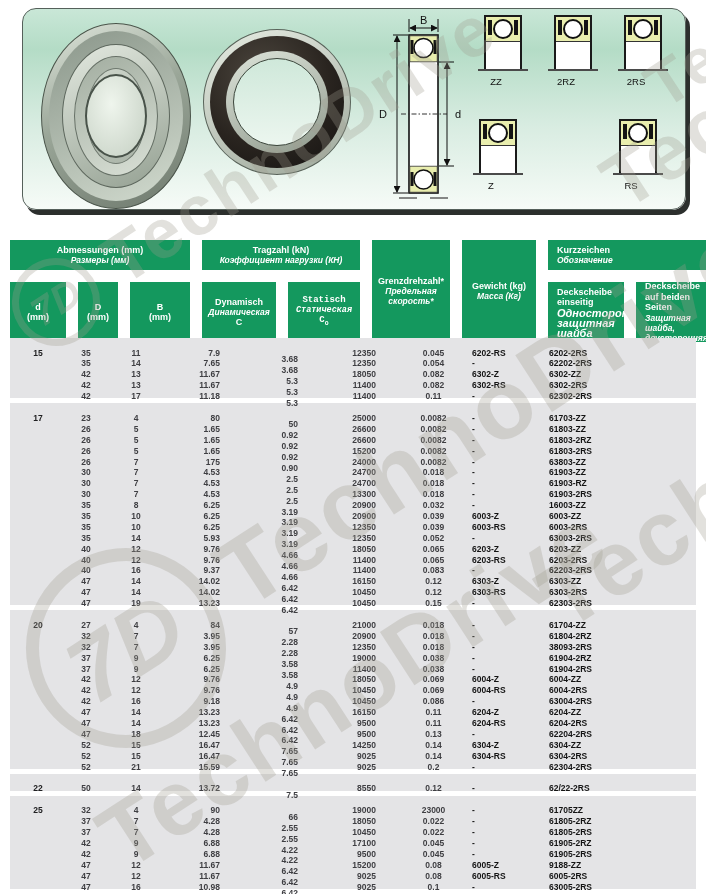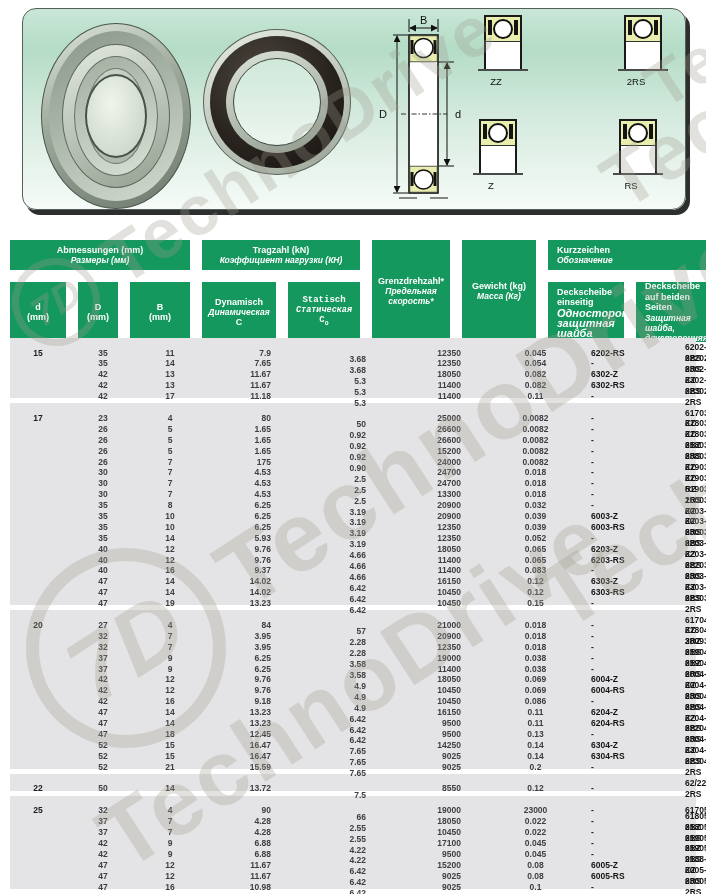--- a/index.html
+++ b/index.html
@@ -85,21 +85,21 @@
   .hc-kurz  { grid-column:8/10; grid-row:1; align-items:flex-start; text-align:left; padding-left:9px; }
   .hc-d { grid-column:1; } .hc-D { grid-column:2; } .hc-B { grid-column:3; }
   .hc-dyn { grid-column:4; } .hc-stat { grid-column:5;font-family:Liberation Mono, monospace; }
   .hc-deck1 { grid-column:8; grid-row:2; align-items:flex-start; text-align:left; padding-left:9px; }
   .hc-deck1 .ru { font-size:11px; }
   .hc-deck2 { grid-column:9; grid-row:2; align-items:flex-start; text-align:left; padding-left:9px; }
   sub.s0 { font-size:6.5px; }
 
   .tbody { position:absolute; left:10px; top:338px; width:686px; }
   .grp { background:#e4e4e6; padding:3px 0; margin-bottom:5px; }
-  .r { display:grid; grid-template-columns:var(--cols); height:10.9px; align-items:center;gap:17px; }
+  .r { display:grid; grid-template-columns:var(--cols); height:10.9px; align-items:center; }
   .cell { font-size:8.5px; font-weight:600; color:#3e3e42; line-height:10.9px; }
   .c-d   { text-align:center; font-weight:700; color:#202022; }
   .c-D,.c-B { text-align:center; }
   .c-dyn { text-align:right; padding-right:20px; }
   .c-stat{ text-align:right; padding-right:14px;margin-top:13px; }
   .c-spd { text-align:right; padding-right:14px; }
   .c-wgt { text-align:center;  padding-left:13px; }
   .c-k1  { text-align:left;  padding-left:8px;  font-weight:700; color:#141414; }
   .c-k2  { text-align:left;  padding-left:9px;  font-weight:700; color:#141414; }
 </style>
@@ -164,20 +164,30 @@
 
   <div class="bicon" style="left:461px; top:6px;">
     <div class="bx">
         <div class="top"></div>
         <div class="sl"></div>
         <div class="sr"></div>
         <div class="ball"></div>
         <div class="tick"></div>
       </div>
     <div class="blabel">ZZ</div>
+  </div>
+  <div class="bicon" style="left:531px; top:6px;">
+    <div class="bx">
+        <div class="top"></div>
+        <div class="sl"></div>
+        <div class="sr"></div>
+        <div class="ball"></div>
+        <div class="tick"></div>
+      </div>
+    <div class="blabel">2RZ</div>
   </div>
   <div class="bicon" style="left:601px; top:6px;">
     <div class="bx">
         <div class="top"></div>
         <div class="sl"></div>
         <div class="sr"></div>
         <div class="ball"></div>
         <div class="tick"></div>
       </div>
     <div class="blabel">2RS</div>

